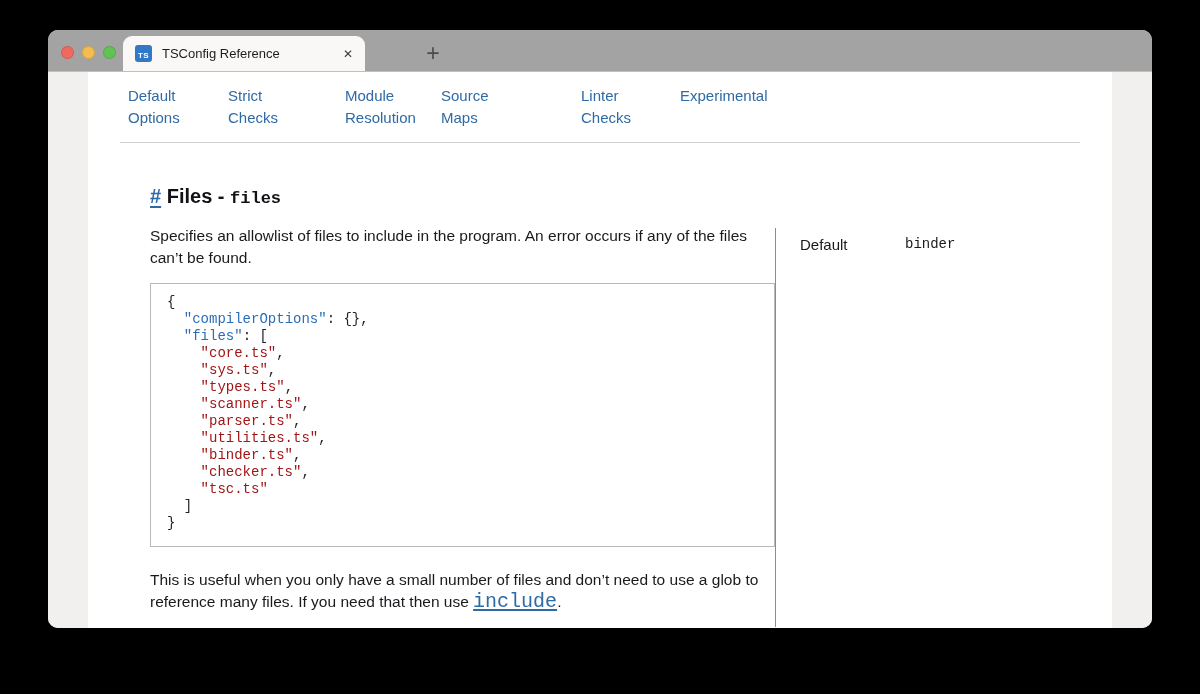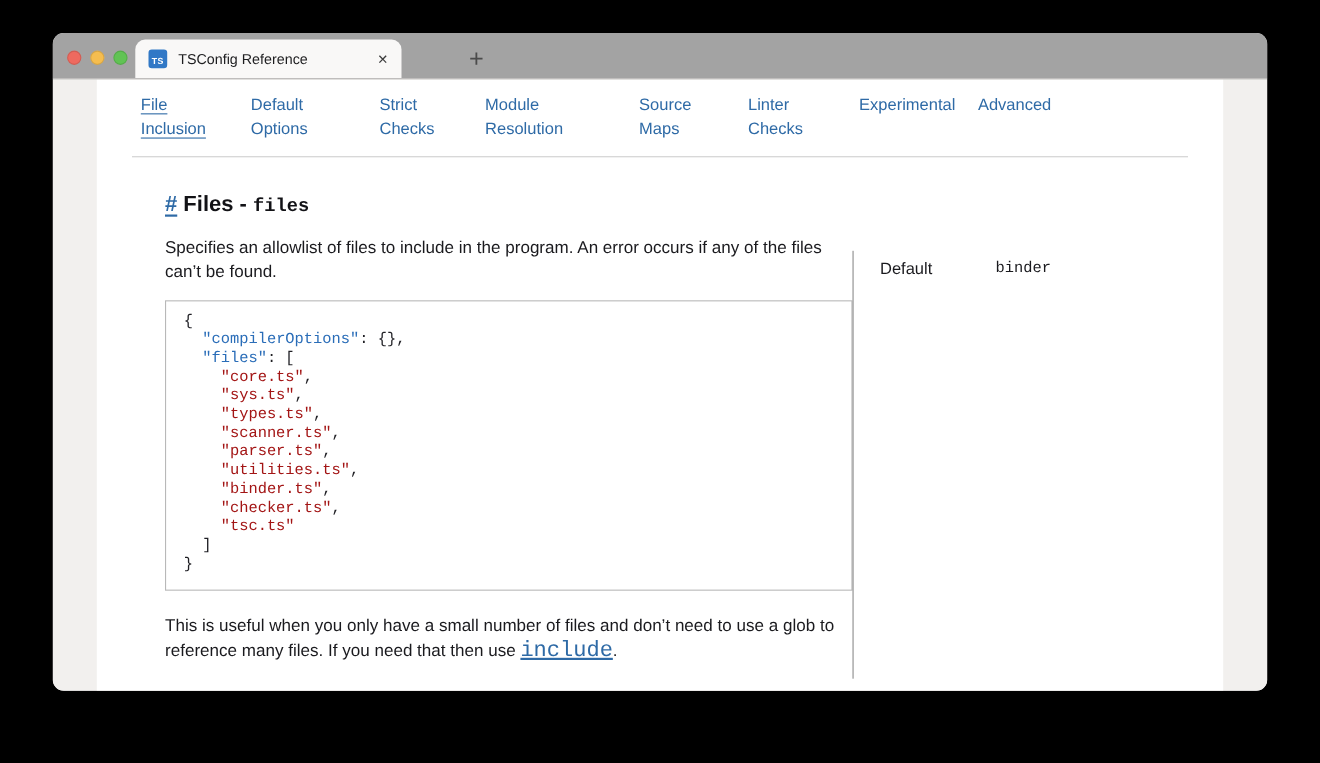--- a/index.html
+++ b/index.html
@@ -39,21 +39,21 @@
   ul.nav li:nth-child(5){width:99px}  ul.nav li:nth-child(6){width:101px}
   ul.nav li:nth-child(7){width:108px} ul.nav li:nth-child(8){width:84px}
   ul.nav li:nth-child(9){width:90px}
   ul.nav a { color:#2e6aa6; font-size:15px; line-height:22px; text-decoration:none;
              white-space:pre-line; display:inline-block; cursor:pointer; }
   ul.nav a.active { text-decoration:underline; text-underline-offset:3px; }
 
   .main { flex:1; display:flex; padding:30px 32px 18px 62px; align-items:stretch; }
   article { width:625px; flex-shrink:0; }
 
-  h2.option-title { font-size:20px; color:#121216; font-weight:bold; margin:2px 0 17px; }
+  h2.option-title { font-size:20px; color:#121216; font-weight:bold; margin:12px 0 17px; }
   h2.option-title .hash { color:#2e6aa6; text-decoration:underline; text-underline-offset:3px;
                           font-weight:bold; cursor:pointer; }
   h2.option-title .code { font-family:"Liberation Mono","DejaVu Sans Mono",monospace; font-size:17px; }
 
   article p { font-size:15.5px; line-height:22px; color:#1a1a1e; margin:0 0 14px; }
   article p.after-code { margin-top:22px; }
   a.inline-code-link { font-family:"Liberation Mono","DejaVu Sans Mono",monospace; font-size:20px;
                        color:#2e6aa6; text-decoration:underline; text-underline-offset:2px; cursor:pointer; }
 
   pre.codeblock { border:1px solid #b8b8b8; background:#fff; padding:10px 16px 14px;
@@ -84,34 +84,31 @@
       <span class="tab-close">✕</span>
     </div>
     <span class="newtab">+</span>
   </div>
 
   <div class="viewport">
     <div class="page">
 
       <div class="nav-wrap">
         <ul class="nav">
-            <li><a class="active">File
-Inclusion</a></li>
             <li><a>Default
 Options</a></li>
             <li><a>Strict
 Checks</a></li>
             <li><a>Module
 Resolution</a></li>
             <li><a>Source
 Maps</a></li>
             <li><a>Linter
 Checks</a></li>
             <li><a>Experimental</a></li>
-            <li><a>Advanced</a></li>
           </ul>
       </div>
 
       <div class="main">
 
         <article>
           <h2 class="option-title">
             <a class="hash">#</a><span> Files - </span><span class="code">files</span>
           </h2>
 

